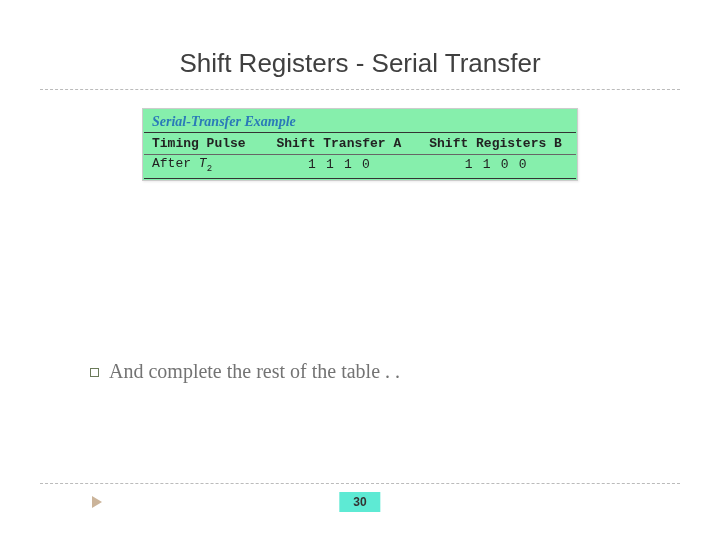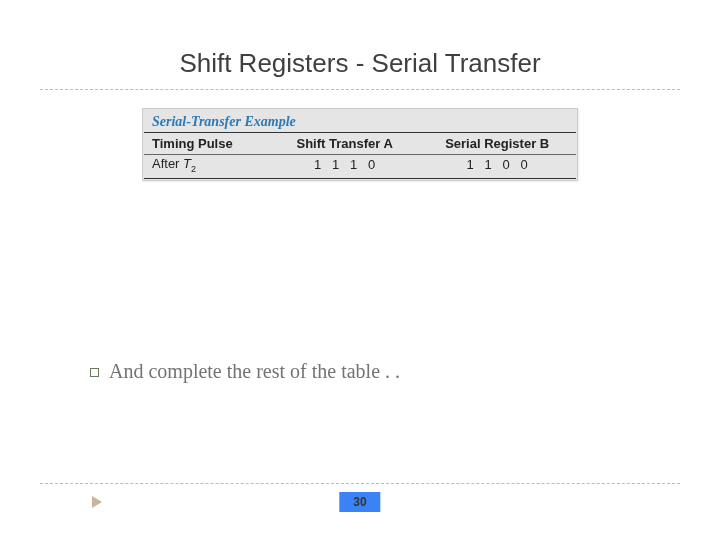--- a/index.html
+++ b/index.html
@@ -20,36 +20,36 @@
   }
   .dashed-rule {
     border: none;
     border-top: 1px dashed #bbb;
     margin: 0 40px 18px 40px;
   }
   .table-wrap {
     margin: 0 auto;
     width: 436px;
     border: 1px solid #ccc;
-    background: #e5e5e5;
+    background: #86efac;
     box-shadow: 1px 1px 2px rgba(0,0,0,0.08);
     padding: 1px;
   }
   .caption {
     color: #2a7ab8;
     font-style: italic;
     font-family: "Times New Roman", serif;
     font-size: 14px;
     padding: 4px 8px 2px 8px;
     font-weight: 600;
   }
   table {
     width: 100%;
     border-collapse: collapse;
-    font-family: Liberation Sans, sans-serif;
+    font-family: Liberation Mono, monospace;
     font-size: 13px;
     color: #222;
   }
   thead th {
     text-align: left;
     font-weight: bold;
     padding: 3px 8px;
     border-top: 1px solid #333;
     border-bottom: 1px solid #666;
   }
@@ -94,41 +94,41 @@
     width: 0; height: 0;
     border-top: 6px solid transparent;
     border-bottom: 6px solid transparent;
     border-left: 10px solid #cbb49a;
   }
   .page-num {
     position: absolute;
     left: 50%;
     bottom: 28px;
     transform: translateX(-50%);
-    background: #3b82f6;
+    background: #5eead4;
     font-size: 12px;
     font-weight: bold;
     color: #333;
     padding: 3px 14px;
   }
 </style>
 </head>
 <body>
 
 <h1 class="title">Shift Registers - Serial Transfer</h1>
 <hr class="dashed-rule">
 
 <div class="table-wrap">
   <div class="caption">Serial-Transfer Example</div>
   <table>
     <thead>
       <tr>
         <th>Timing Pulse</th>
         <th style="text-align:center;">Shift Transfer A</th>
-        <th style="text-align:center;">Serial Register B</th>
+        <th style="text-align:center;">Shift Registers B</th>
       </tr>
     </thead>
     <tbody id="tbody">
         <tr>
           <td>After <span class="sub">T<sub>2</sub></span></td>
           <td class="bits" style="text-align: center;"><span>1</span><span>1</span><span>1</span><span>0</span></td>
           <td class="bits" style="text-align: center;"><span>1</span><span>1</span><span>0</span><span>0</span></td>
         </tr>
       </tbody>
   </table>

